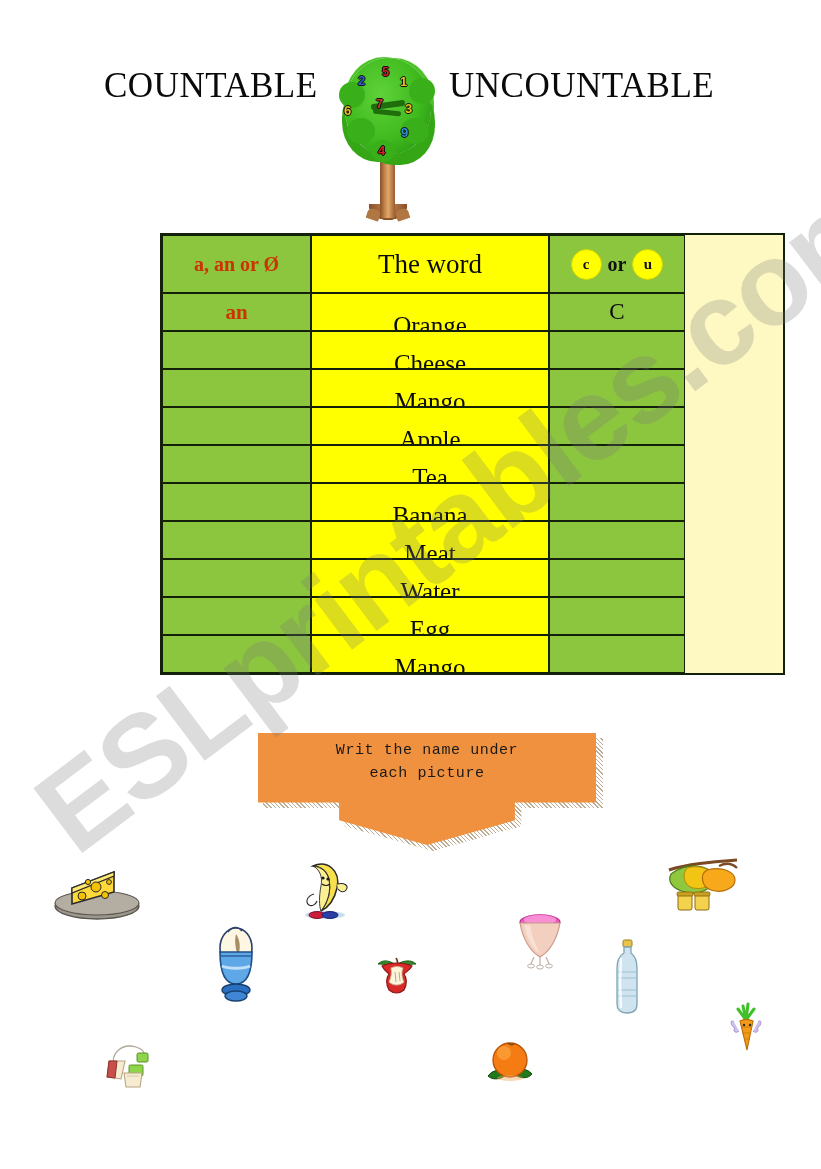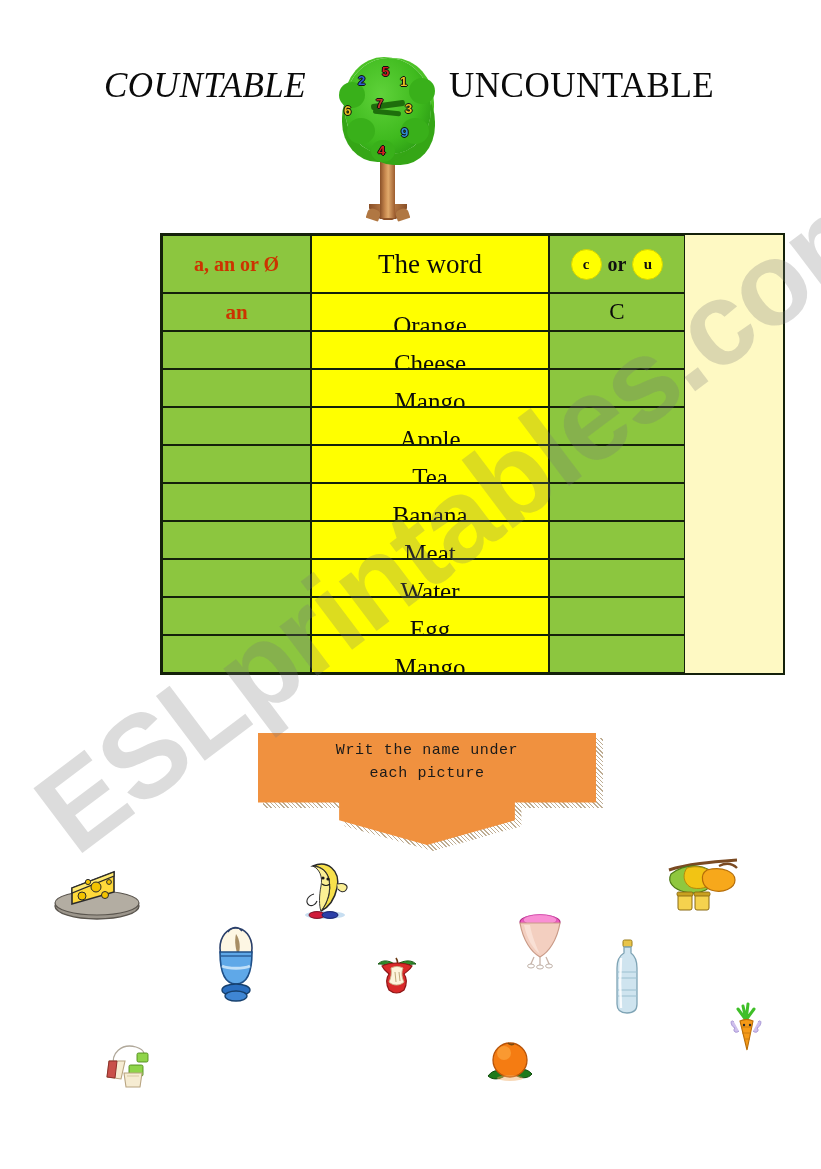--- a/index.html
+++ b/index.html
@@ -55,21 +55,21 @@
   }
   .title-word {
     position: absolute;
     font-family: "Liberation Serif", serif;
     font-size: 35px;
     font-weight: normal;
     color: #0a0a0a;
     letter-spacing: 0.5px;
     white-space: nowrap;
   }
-  #title-countable { left: 104px; top: 66px; font-style: italic; }
+  #title-countable { left: 104px; top: 66px; }
   #title-uncountable { left: 449px; top: 66px; }
 
   
   #tree {
     position: absolute;
     left: 333px;
     top: 56px;
     width: 110px;
     height: 165px;
   }

